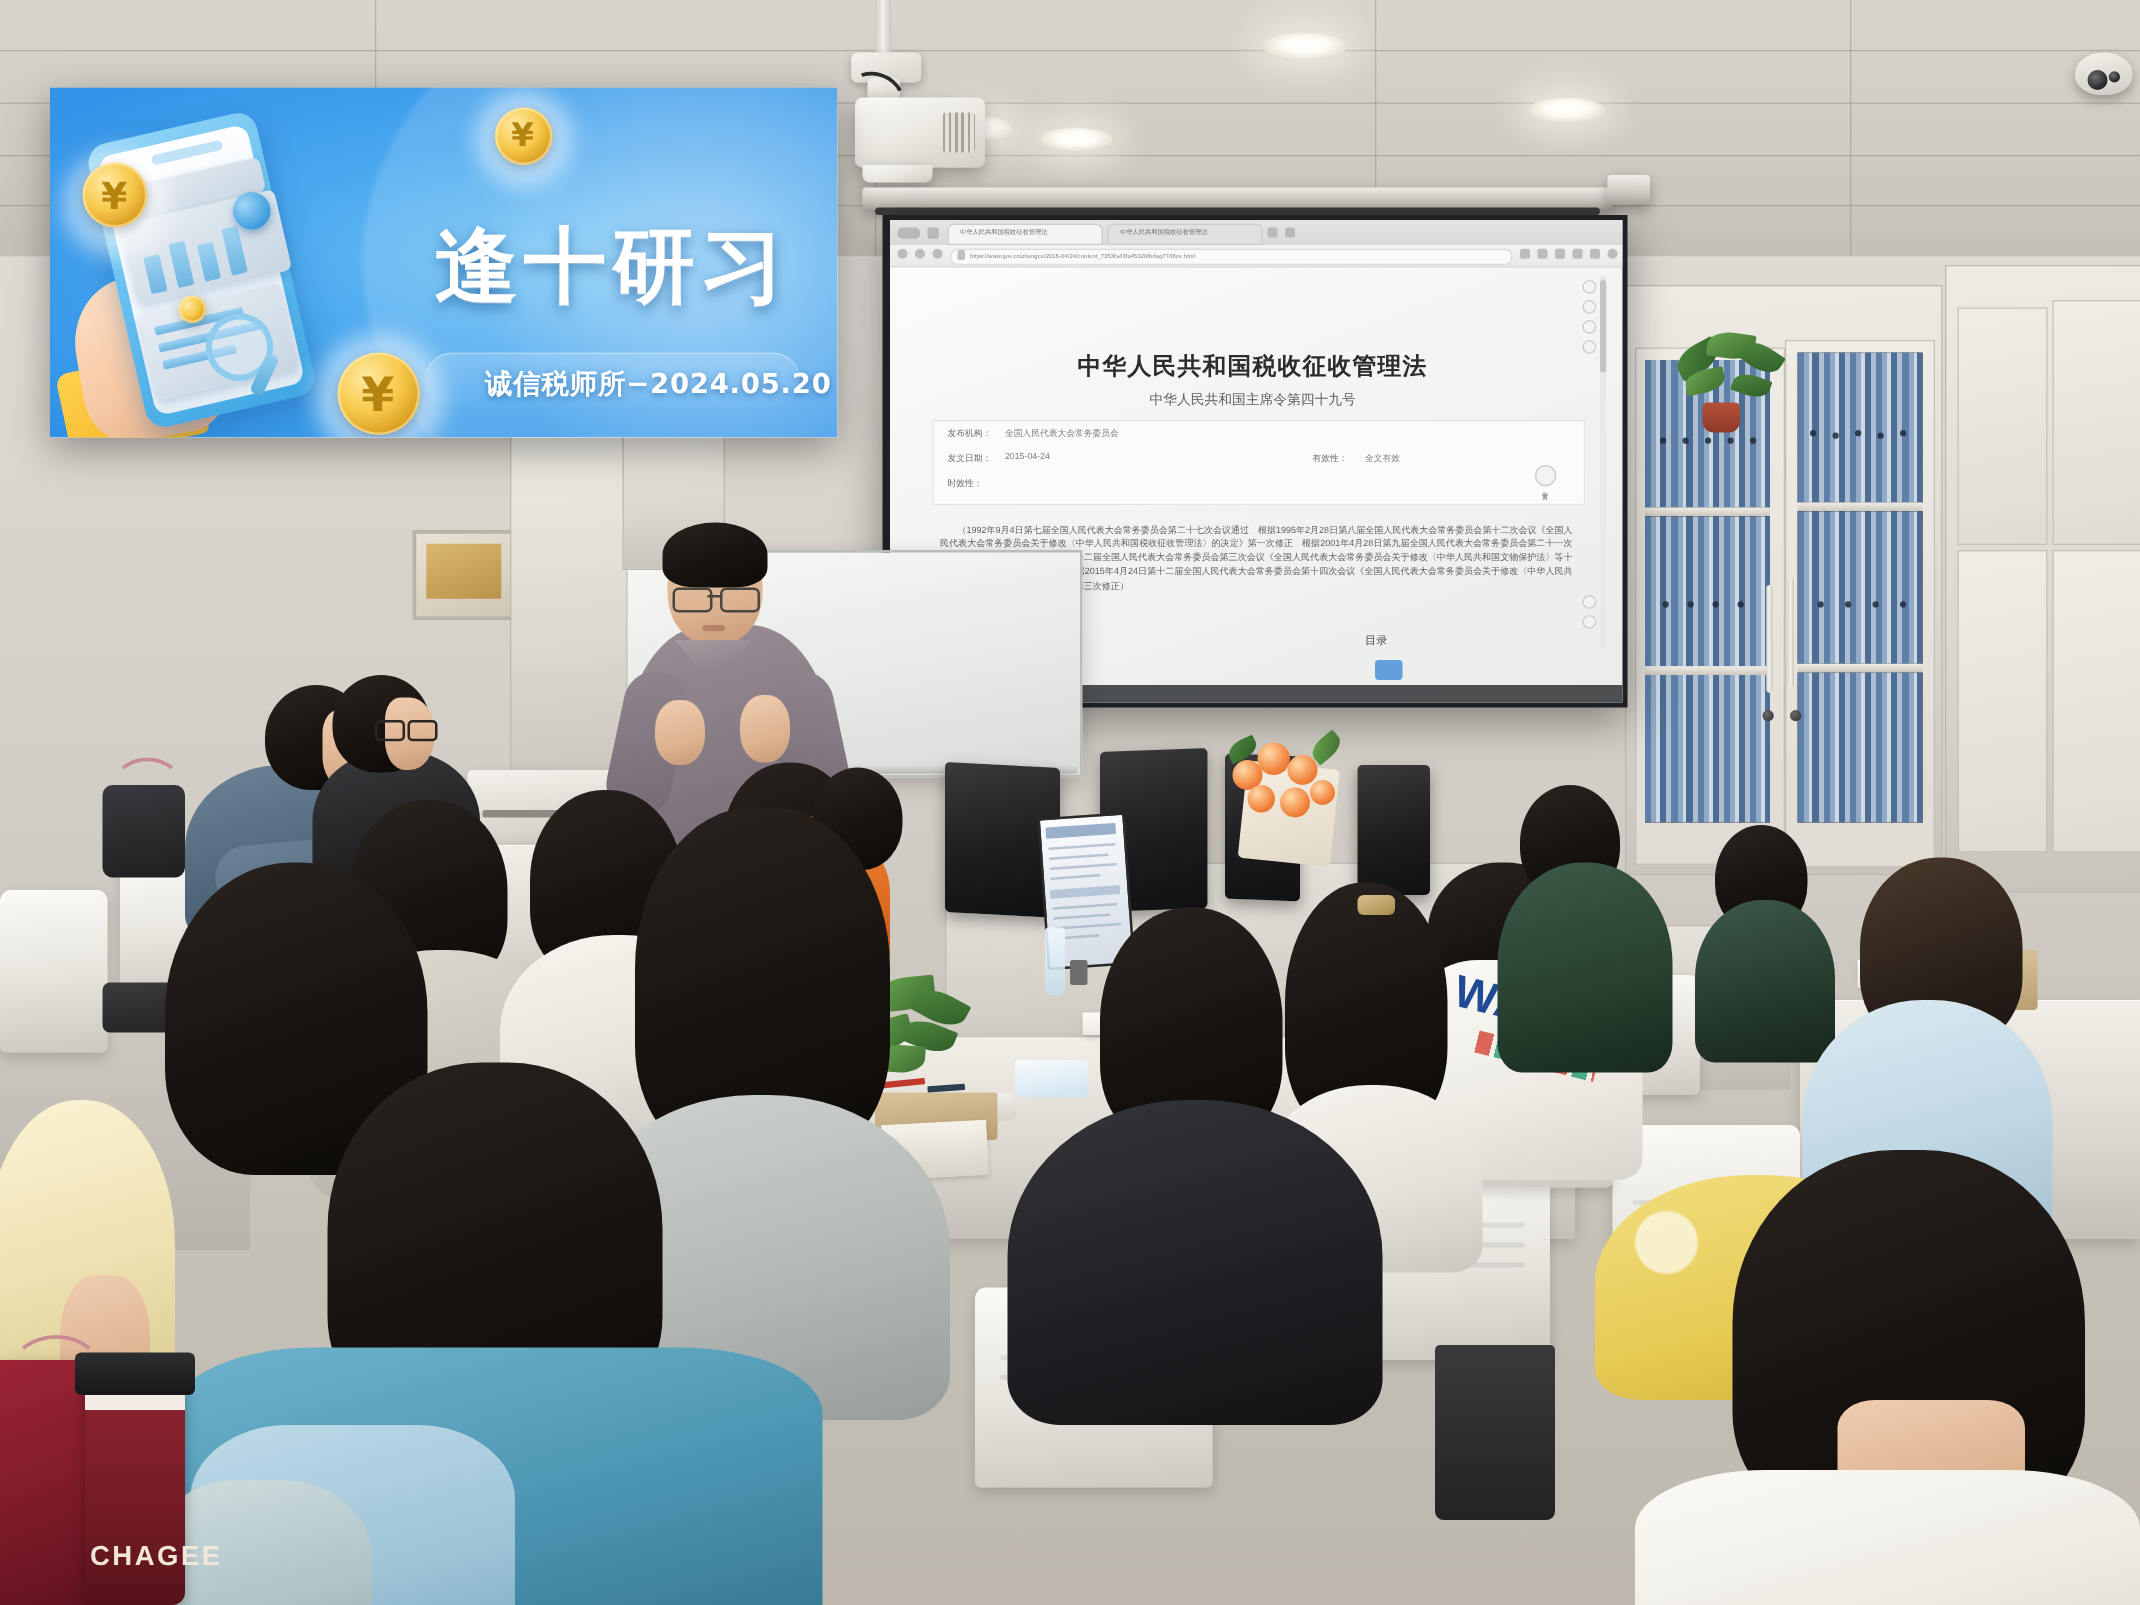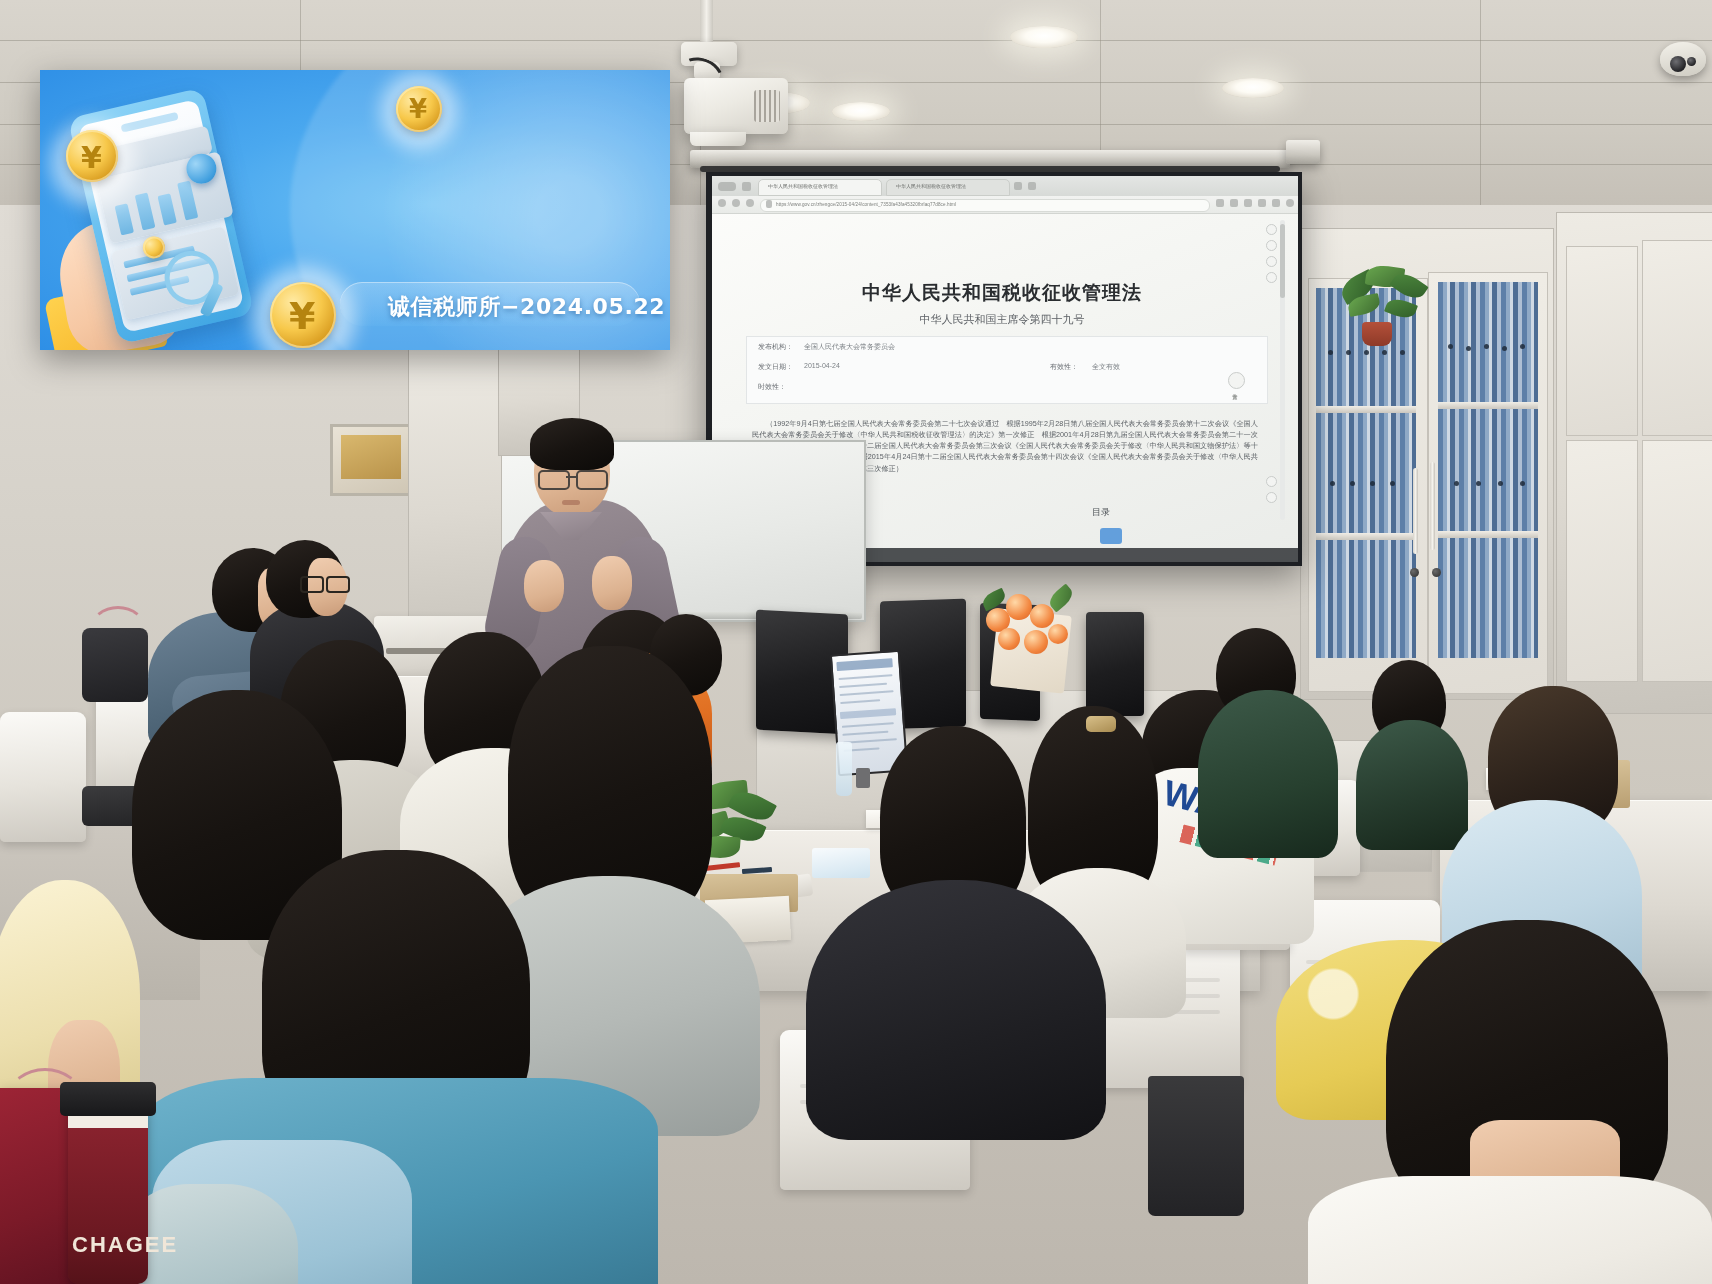--- a/index.html
+++ b/index.html
@@ -676,16 +676,17 @@
     <div class="coin-y" style="left:41px;top:70px;font-size:30px;">¥</div>
 
     <div class="coin-glow" style="left:212px;top:196px;width:104px;height:104px;"></div>
     <div class="coin" style="left:230px;top:212px;width:66px;height:66px;"></div>
     <div class="coin-y" style="left:249px;top:224px;font-size:38px;">¥</div>
 
     <div class="coin-glow" style="left:340px;top:2px;width:78px;height:78px;"></div>
     <div class="coin" style="left:356px;top:16px;width:46px;height:46px;"></div>
     <div class="coin-y" style="left:369px;top:24px;font-size:26px;">¥</div>
 
-    <div class="banner-sub" style="left:348px;top:222px;font-size:22px;">诚信税师所−2024.05.22</div>
+    <div class="banner-title" style="left:308px;top:98px;font-size:66px;">逢十研习</div>
+    <div class="banner-sub" style="left:348px;top:222px;font-size:22px;">诚信税师所−2024.05.20</div>
   </div>
 
 </div>
 
 </body></html>

